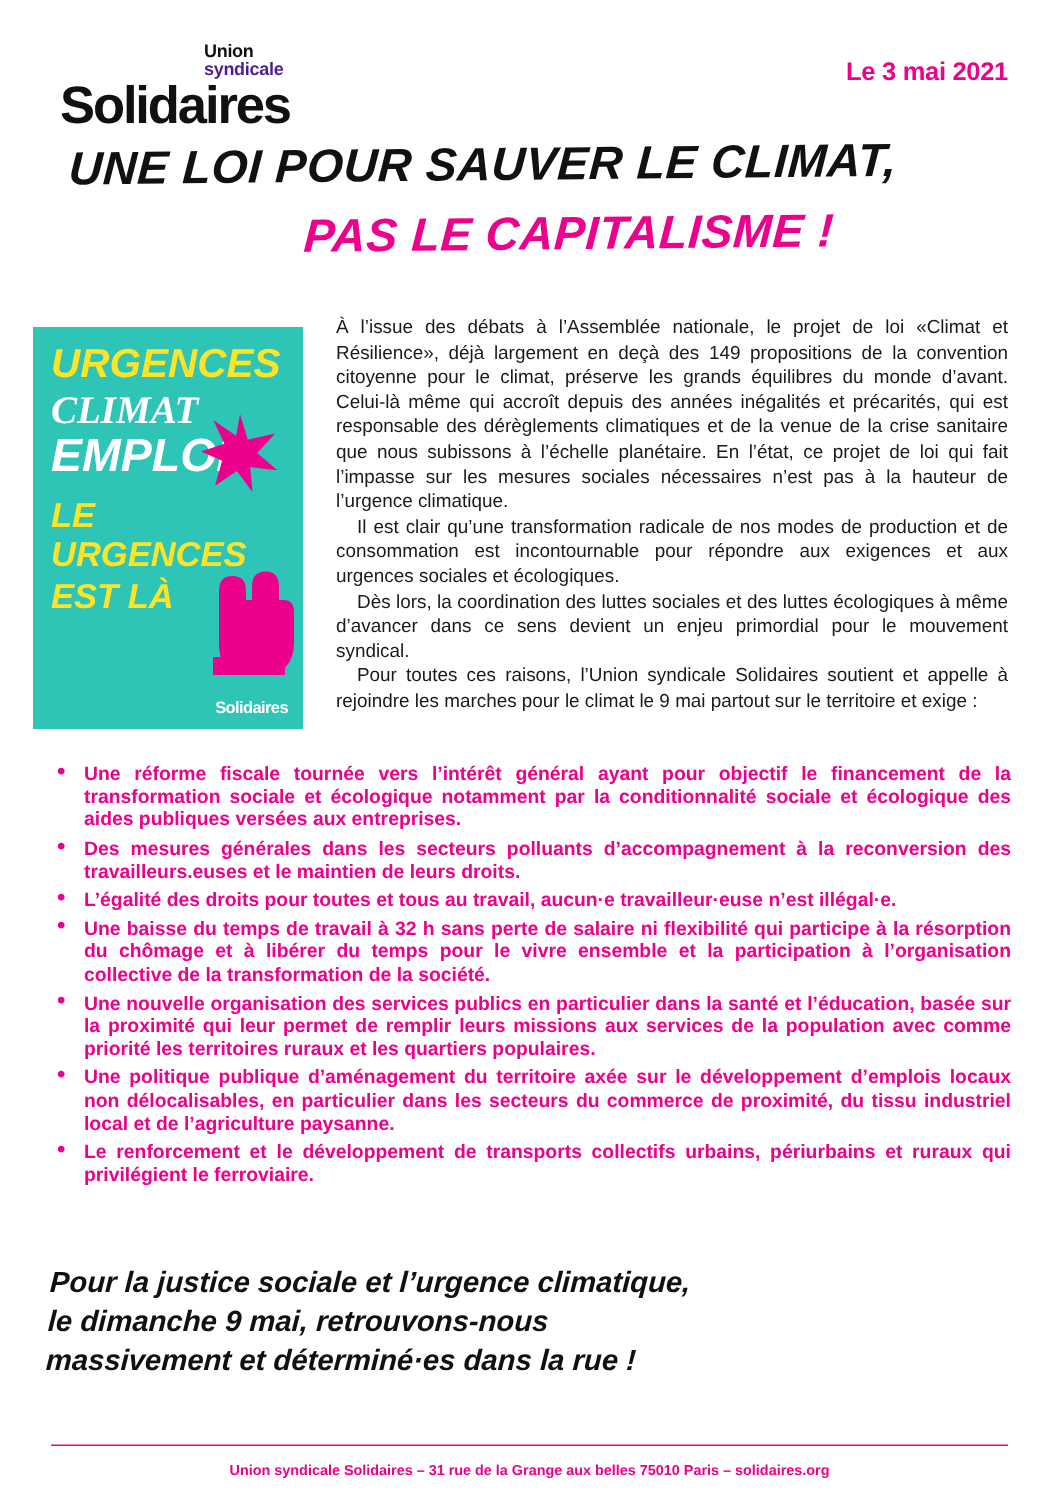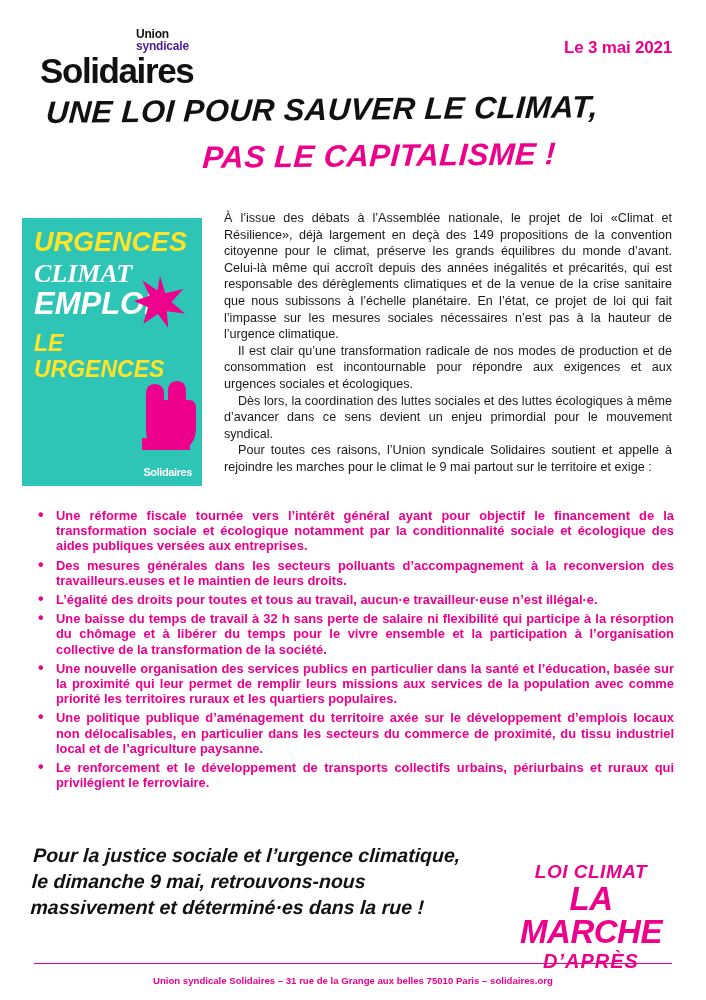--- a/index.html
+++ b/index.html
@@ -309,20 +309,21 @@
     <div class="title-line1">UNE LOI POUR SAUVER LE CLIMAT,</div>
     <div class="title-line2">PAS LE CAPITALISME !</div>
   </div>
 
   <div class="poster">
     <div class="poster-inner">
       <div class="p-urgences">URGENCES</div>
       <div class="p-climat">CLIMAT</div>
       <div class="p-emploi">EMPLOI</div>
       <div class="p-syndicat">LE URGENCES</div>
+      <div class="p-estla">EST LÀ</div>
     </div>
     <div class="p-star"></div>
     <svg class="p-fist" viewBox="0 0 64 92">
       <path d="M14 34 q0-10 9-10 q9 0 9 10 v6 h4 v-9 q0-10 9-10 q9 0 9 10 v9 h3 q7 0 7 8 v20 q0 22 -22 22 h-8 q-20 0 -20 -20 z" fill="#ec008c"></path>
       <rect x="10" y="78" width="48" height="12" fill="#ec008c"></rect>
     </svg>
     <div class="p-logo">Solidaires</div>
   </div>
 
   <div class="intro">
@@ -341,22 +342,17 @@
     <li>Une politique publique d’aménagement du territoire axée sur le développement d’emplois locaux non délocalisables, en particulier dans les secteurs du commerce de proximité, du tissu industriel local et de l’agriculture paysanne.</li>
     <li>Le renforcement et le développement de transports collectifs urbains, périurbains et ruraux qui privilégient le ferroviaire.</li>
   </ul>
 
   <div class="cta">
     <div>Pour la justice sociale et l’urgence climatique,</div>
     <div>le dimanche 9 mai, retrouvons-nous</div>
     <div>massivement et déterminé·es dans la rue !</div>
   </div>
 
-  <div class="stamp">
-    <div class="stamp-1">LOI CLIMAT</div>
-    <div class="stamp-2">LA MARCHE</div>
-    <div class="stamp-3">D’APRÈS</div>
-  </div>
 
   <div class="footer-rule"></div>
   <div class="footer">Union syndicale Solidaires – 31 rue de la Grange aux belles 75010 Paris – solidaires.org</div>
 
 </div>
 
 </body></html>

